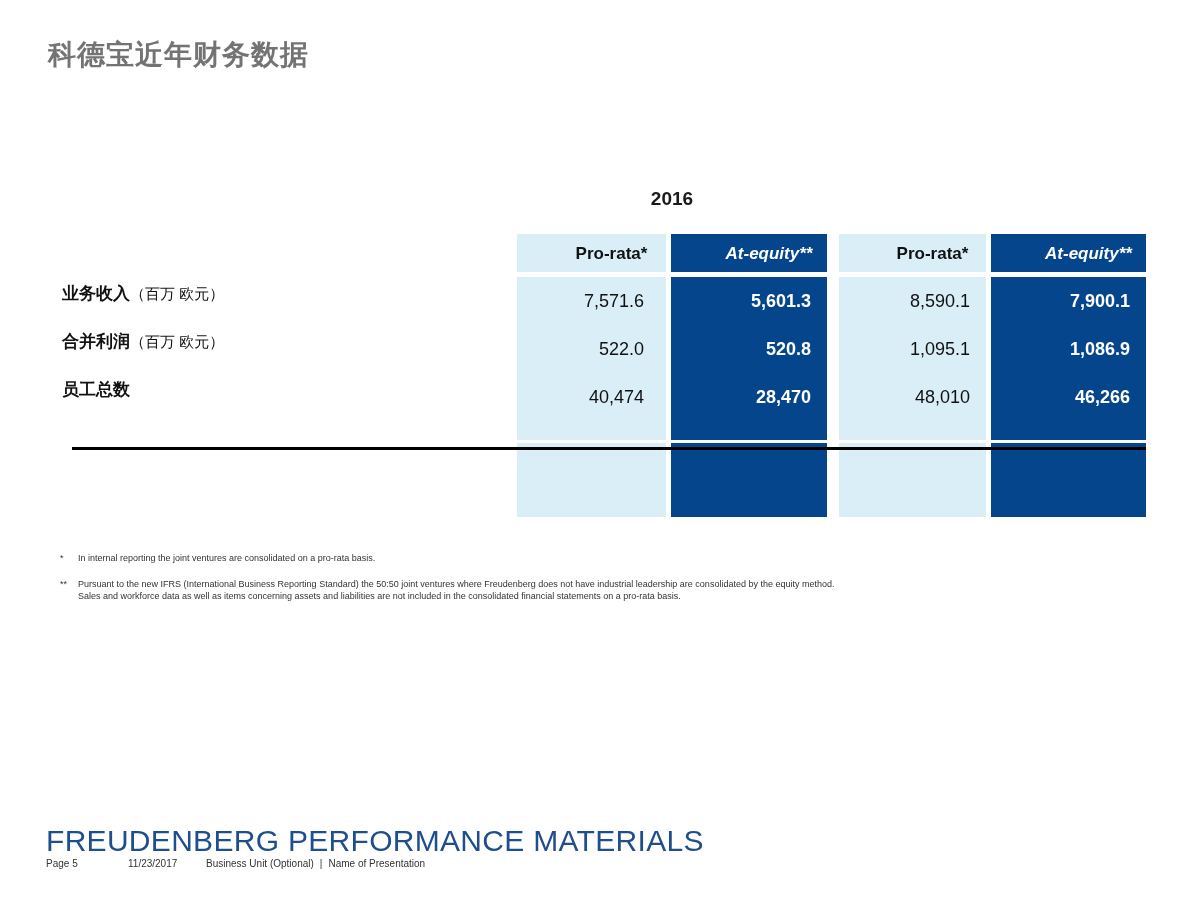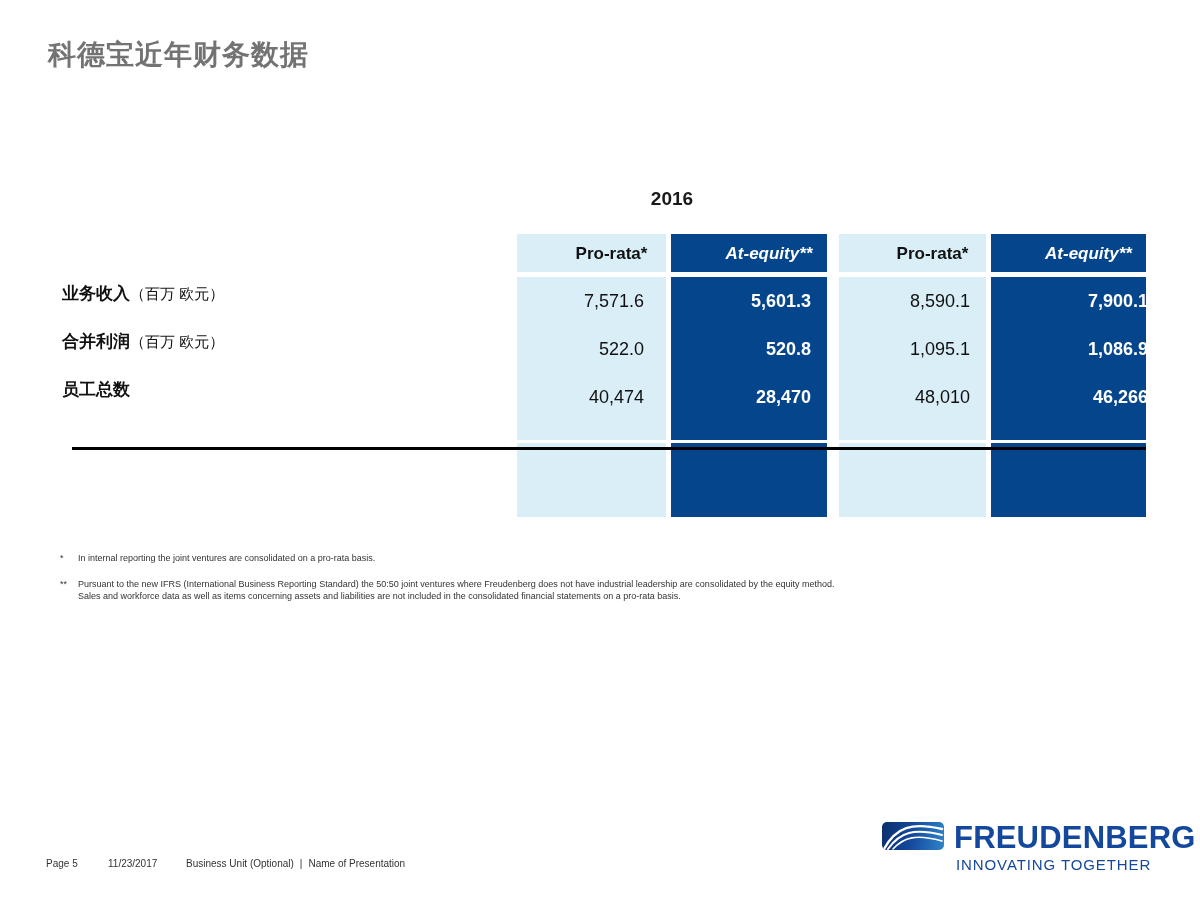--- a/index.html
+++ b/index.html
@@ -102,21 +102,21 @@
     font-size: 18px;
     line-height: 22px;
     white-space: nowrap;
   }
   .cell.on-light { color: #111111; font-weight: 400; }
   .cell.on-dark  { color: #ffffff; font-weight: 700; }
 
   .cell.c1 { left: 511px;  width: 133px; }
   .cell.c2 { left: 671px;  width: 140px; }
   .cell.c3 { left: 839px;  width: 131px; }
-  .cell.c4 { left: 991px;  width: 139px; margin-left: 18px; }
+  .cell.c4 { left: 991px;  width: 139px; }
 
   .r0 { top: 290px; }
   .r1 { top: 338px; }
   .r2 { top: 386px; text-align: right; }
 
   
   .rule {
     position: absolute;
     left: 72px;
     top: 447px;
@@ -159,21 +159,21 @@
   .footer-meta {
     position: absolute;
     left: 46px;
     top: 858px;
     font-size: 10px;
     color: #333333;
     white-space: nowrap;
   }
   .footer-meta span { display: inline-block; }
   .fm-page { width: 62px; }
-  .fm-date { width: 78px; }
+  .fm-date { width: 78px; margin-left: 20px; }
   .fm-sep  { padding: 0 6px; }
 
   
   .logo {
     position: absolute;
     left: 882px;
     top: 820px;
     width: 258px;
     height: 56px;
   }
@@ -269,30 +269,20 @@
     <span class="mark">*</span>
     <span class="body">In internal reporting the joint ventures are consolidated on a pro-rata basis.</span>
   </div>
 
   <div class="footnote" id="footnote-2">
     <span class="mark">**</span>
     <span class="body">Pursuant to the new IFRS (International Business Reporting Standard) the 50:50 joint ventures where Freudenberg  does not have industrial leadership are consolidated by the equity method.</span>
     <span class="body">Sales and workforce data as well as items concerning assets and liabilities are not included in the consolidated financial statements on a pro-rata basis.</span>
   </div>
 
+  <div class="footer-wordmark">FREUDENBERG PERFORMANCE MATERIALS</div>
 
   <div class="footer-meta">
     <span class="fm-page">Page 5</span><span class="fm-date">11/23/2017</span><span>Business Unit (Optional)</span><span class="fm-sep">|</span><span>Name of Presentation</span>
   </div>
 
-  <div class="logo">
-    <div class="logo-mark">
-      <svg width="62" height="28" viewBox="0 0 62 28" aria-hidden="true">
-        <path d="M2 27 C14 5, 30 0, 60 7" stroke="#ffffff" stroke-width="2.4" fill="none" stroke-linecap="round"></path>
-        <path d="M6 27 C18 10, 32 6, 60 13" stroke="#ffffff" stroke-width="2.0" fill="none" stroke-linecap="round"></path>
-        <path d="M11 27 C22 15, 34 12, 60 19" stroke="#ffffff" stroke-width="1.6" fill="none" stroke-linecap="round"></path>
-      </svg>
-    </div>
-    <div class="logo-name">FREUDENBERG</div>
-    <div class="logo-tag">INNOVATING TOGETHER</div>
-  </div>
 
 </div>
 
 </body></html>

